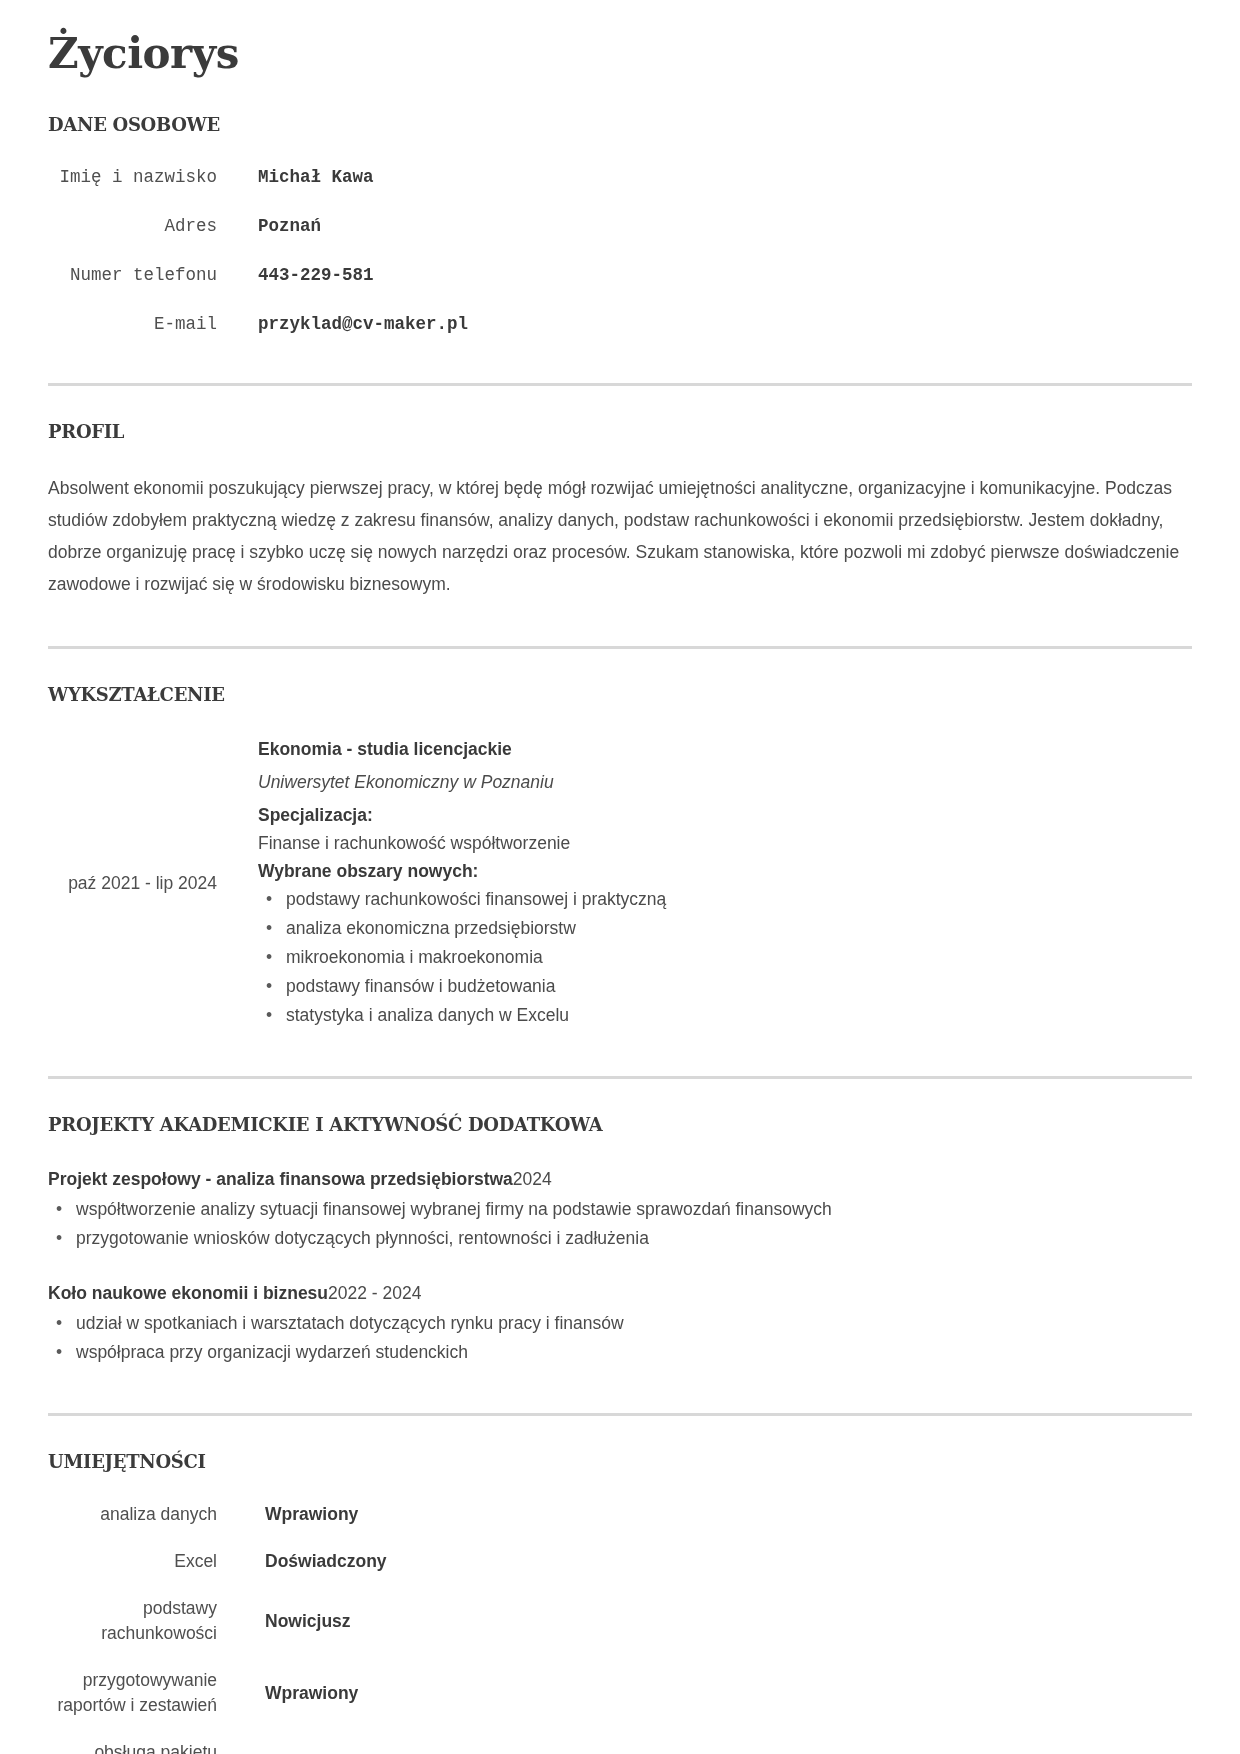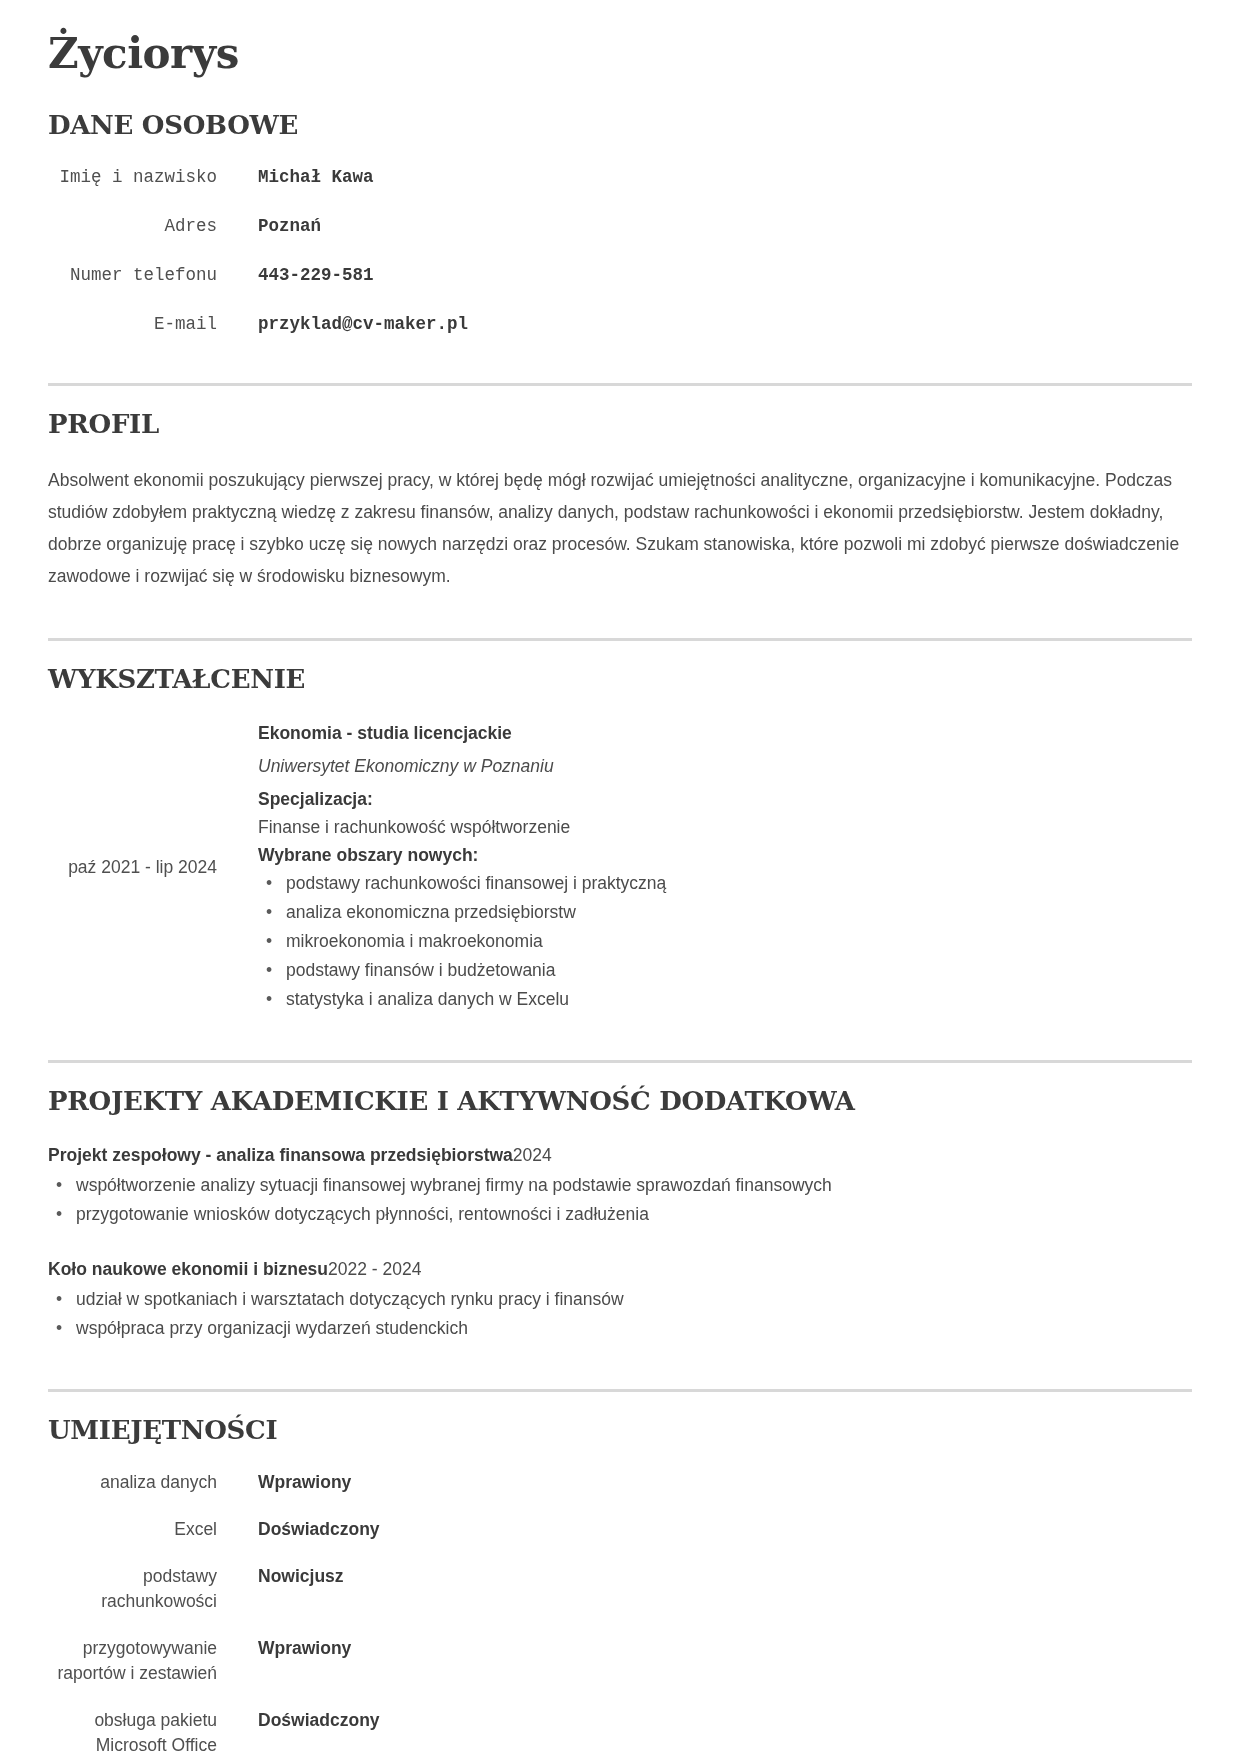--- a/index.html
+++ b/index.html
@@ -24,31 +24,31 @@
     font-weight: 700;
     font-size: 42px;
     line-height: 1.12;
     color: #3b3b3b;
     margin: 0 0 34px 0;
     letter-spacing: -0.5px;
   }
   .section {
     margin-top: 46px;
     border-top: 3px solid #d8d8d8;
-    padding-top: 24px;
+    padding-top: 32px;
   }
   .section.first {
     margin-top: 0;
     border-top: none;
     padding-top: 0;
   }
   h2.section-heading {
     font-family: "DejaVu Serif", serif;
     font-weight: 700;
-    font-size: 26px;
+    font-size: 18px;
     line-height: 28px;
     color: #3b3b3b;
     margin: 0 0 26px 0;
     letter-spacing: -0.3px;
   }
   
   .kv-row {
     display: flex;
     align-items: flex-start;
     margin-bottom: 24px;
@@ -138,22 +138,23 @@
     font-weight: 700;
     color: #3a3a3a;
   }
   .project-period {
     font-weight: 400;
     color: #4b4b4b;
   }
   
   .skill-row {
     display: flex;
-    align-items: flex-start;
+    align-items: center;
     margin-bottom: 22px;
+    gap: 7px;
   }
   .skill-name {
     flex: 0 0 169px;
     text-align: right;
     color: #4f4f4f;
     line-height: 25px;
   }
   .skill-level {
     flex: 1;
     margin-left: 41px;

